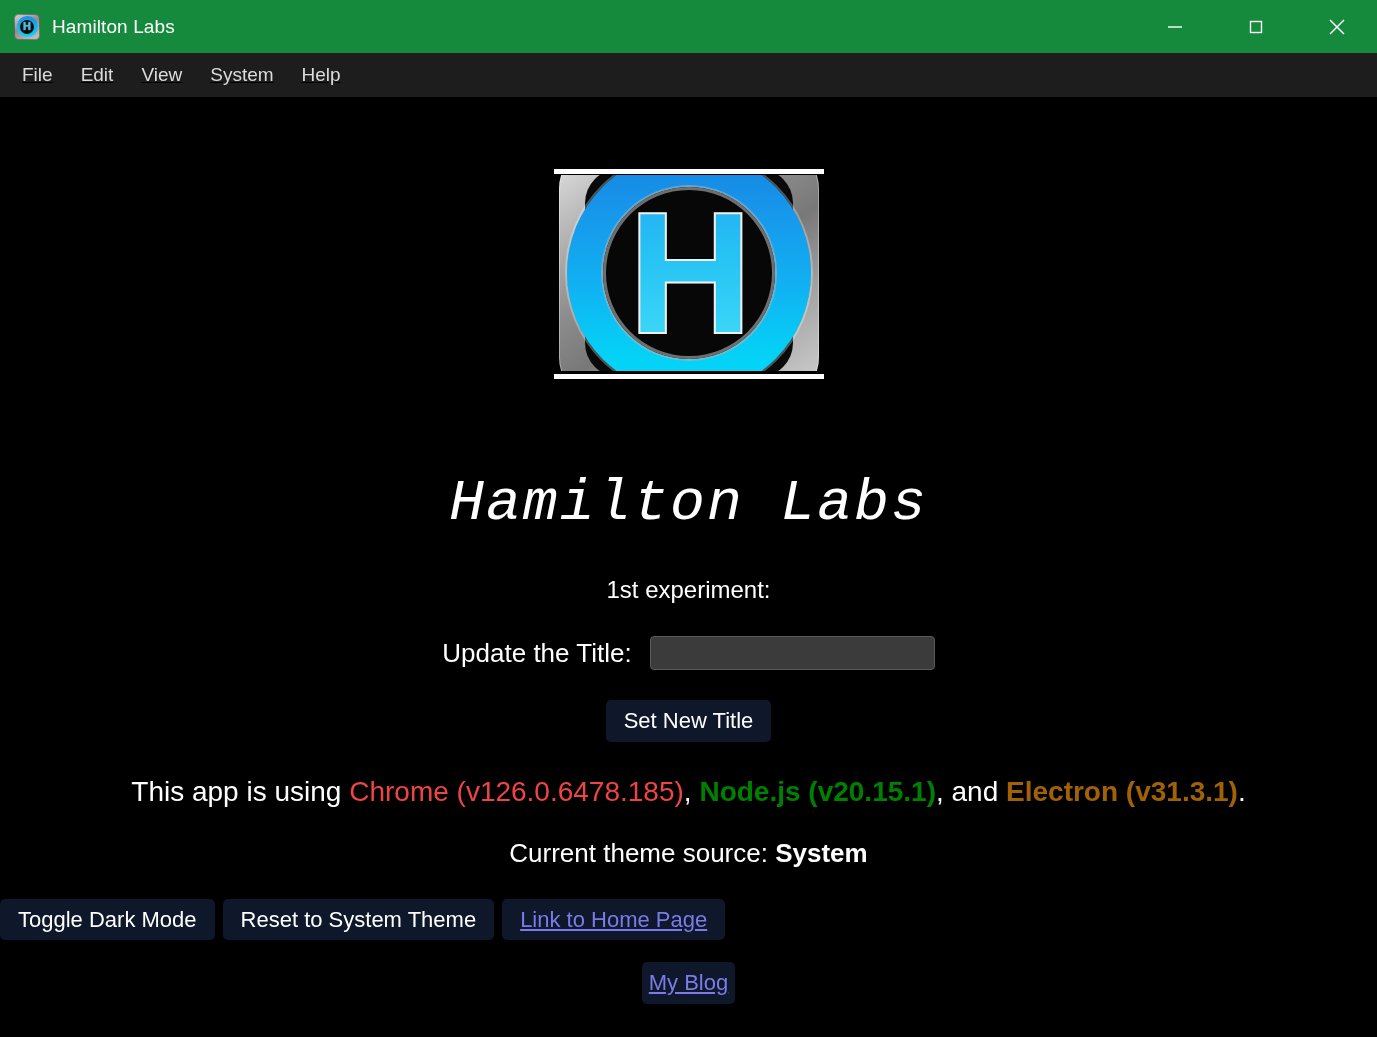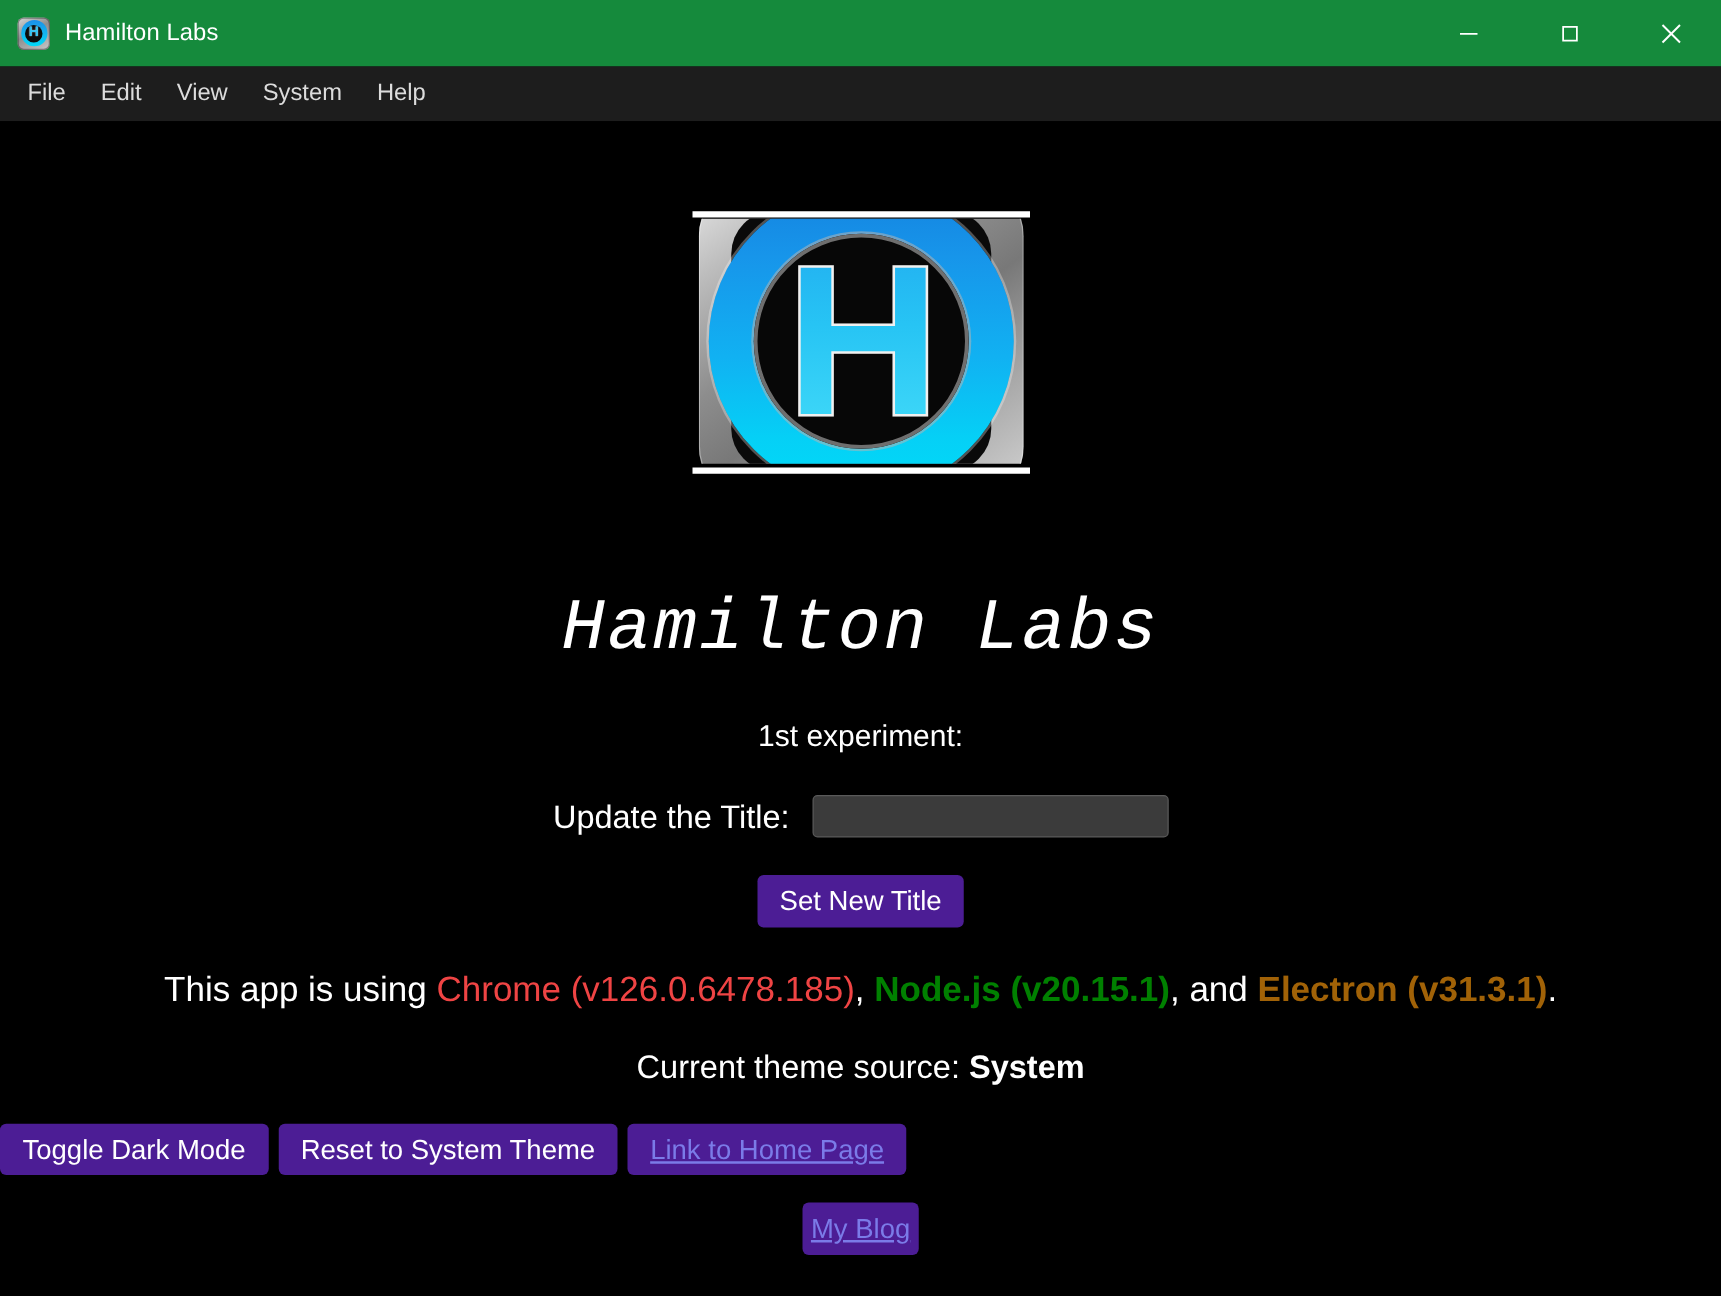--- a/index.html
+++ b/index.html
@@ -85,20 +85,21 @@
   }
   .wc svg { display: block; }
 
   
   #menubar {
     height: 44px;
     background: #1d1d1d;
     display: flex;
     align-items: center;
     padding-left: 8px;
+    text-decoration: underline;
   }
   .menu-item {
     color: #dcdcdc;
     font-size: 19px;
     padding: 4px 14px;
     white-space: nowrap;
     cursor: default;
   }
 
   
@@ -245,21 +246,21 @@
     border-radius: 4px;
     color: #ffffff;
     font-size: 17px;
     font-family: "Liberation Sans", sans-serif;
     padding: 0 8px;
     outline: none;
     box-sizing: border-box;
   }
 
   .btn {
-    background: #4c1d95;
+    background: #0f172a;
     border: none;
     border-radius: 5px;
     color: #ffffff;
     font-family: "Liberation Sans", sans-serif;
     font-size: 22px;
     padding: 7px 18px;
     cursor: pointer;
     line-height: 1.25;
   }
   #set-title-row { margin-top: 30px; }

